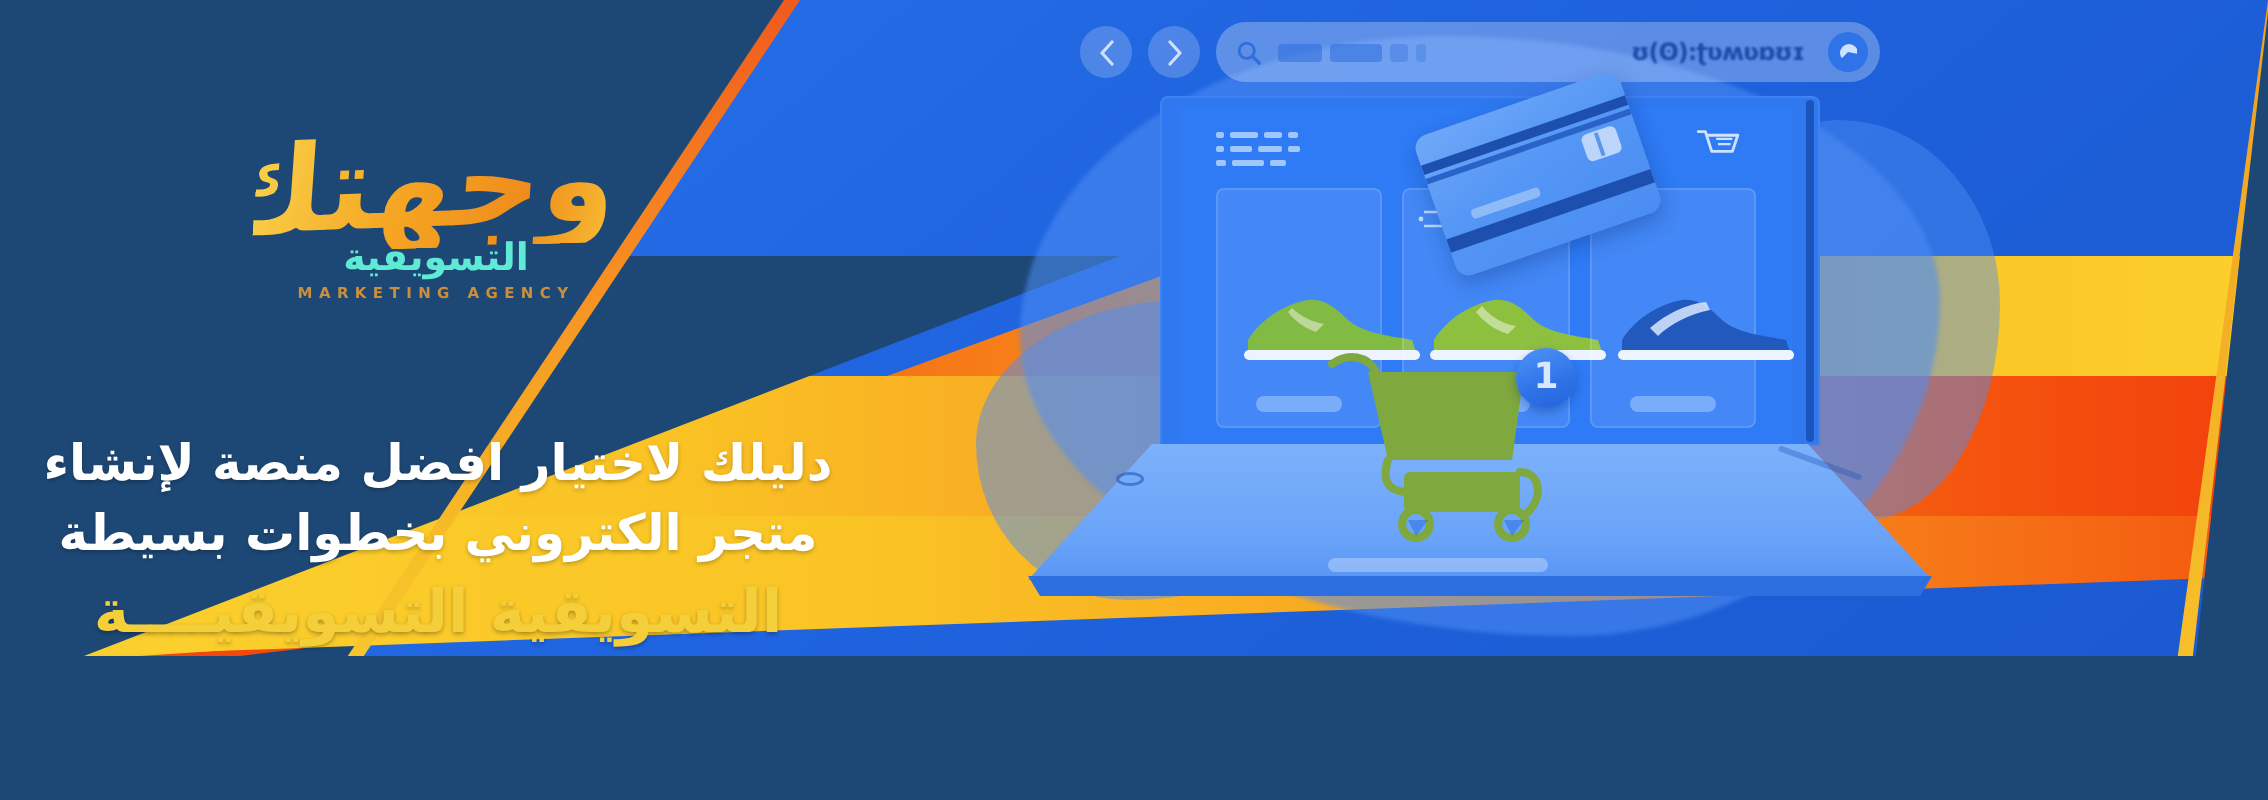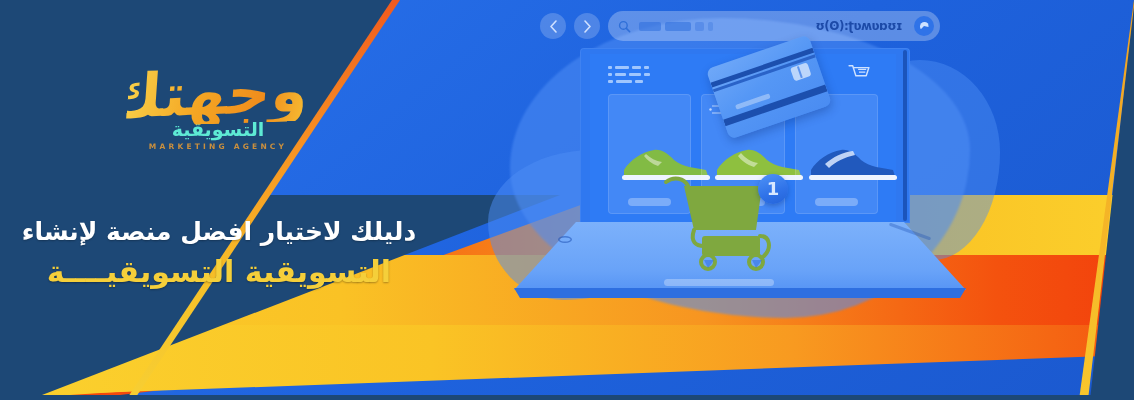--- a/index.html
+++ b/index.html
@@ -1,21 +1,21 @@
 <!DOCTYPE html>
 <html lang="ar" dir="rtl"><head>
 <meta charset="utf-8">
 <style>
   * { margin:0; padding:0; box-sizing:border-box; }
   html,body { width:1134px; height:400px; overflow:hidden; background:#1d4876; }
   body { font-family:"DejaVu Sans","Liberation Sans",sans-serif; }
 
   .banner{
     position:relative;
-    width:1134px; height:395px;
+    width:1134px; height:328px;
     overflow:hidden;
     background:#1d4876;
   }
 
   
   .right-panel{
     position:absolute; inset:0;
     background:linear-gradient(140deg,#2a73ec 0%,#1e62dd 55%,#1b59cf 100%);
     clip-path:polygon(395px 0, 1134px 0, 1134px 400px, 128px 400px);
   }
@@ -389,17 +389,18 @@
   <div class="left-content">
 
     <div class="logo">
       <div class="logo-script">وجهتك</div>
       <div class="logo-sub">التسويقية</div>
       <div class="logo-latin">MARKETING AGENCY</div>
     </div>
 
     <div class="headline">
       <div class="hl-line">دليلك لاختيار افضل منصة لإنشاء</div>
+      <div class="hl-line">متجر الكتروني بخطوات بسيطة</div>
       <div class="hl-accent">التسويقية التسويقيــــة</div>
     </div>
 
   </div>
 </div>
 
 </body></html>

